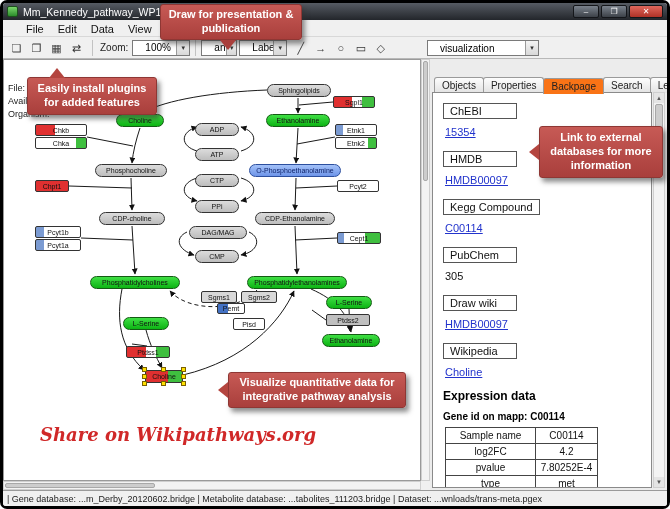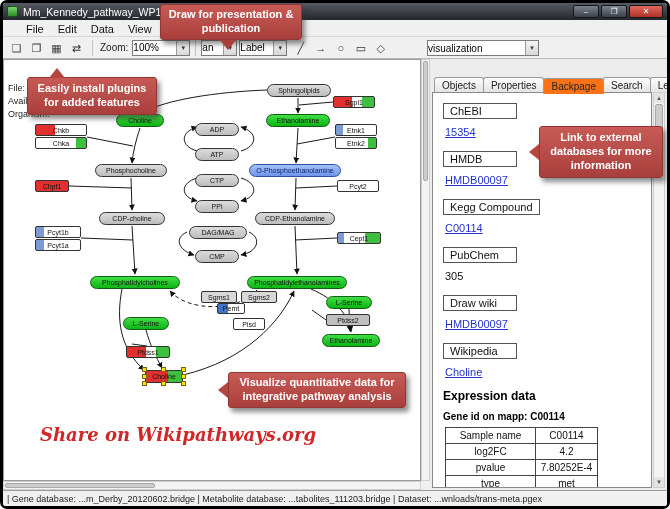--- a/index.html
+++ b/index.html
@@ -18,21 +18,21 @@
   .menubar { height:17px; background:#f0f0f0; border-bottom:1px solid #d8d8d8; display:flex; align-items:flex-end; padding-left:16px; flex:0 0 auto; }
   .menu-item { font-size:11px; padding:1px 7px; color:#111; }
 
   
   .toolbar { height:22px; background:#f0f0f0; border-bottom:1px solid #b8b8b8; display:flex; align-items:center; padding-left:4px; position:relative; flex:0 0 auto; }
   .tbtn { width:19px; height:18px; border:1px solid transparent; border-radius:2px; background:transparent; font-size:11px; color:#333; text-align:center; line-height:17px; margin-right:1px; }
   .tbtn:nth-child(odd){ color:#444; }
   .tsep { width:1px; height:16px; background:#c2c2c2; margin:0 5px; }
   .zoom-label { font-size:10px; color:#222; margin:0 4px 0 2px;text-align:center; }
   .combo { height:16px; background:#fff; border:1px solid #7a7a7a; display:flex; align-items:center; font-size:10px; }
-  .combo .val { padding:0 0; flex:1; white-space:nowrap; overflow:hidden; }
+  .combo .val { padding:0 12px; flex:1; white-space:nowrap; overflow:hidden; }
   .combo .arrow { width:13px; height:100%; background:linear-gradient(#f4f4f4,#d8d8d8); border-left:1px solid #9a9a9a; font-size:7px; text-align:center; line-height:14px; color:#333; }
   .zoom-combo { width:58px; }
   .small-combo { width:36px; margin-right:2px; }
   .label-combo { width:48px; margin-right:4px; }
   .viz-combo { position:absolute; left:424px; top:3px; width:112px; z-index:5; }
 
   
   .main { flex:1; display:flex; min-height:0; }
   .canvas-wrap { width:427px; position:relative; background:#f0f0f0; }
   .canvas { position:absolute; left:0; top:0; right:9px; bottom:9px; background:#fff; border:1px solid #9a9a9a; overflow:hidden; }

